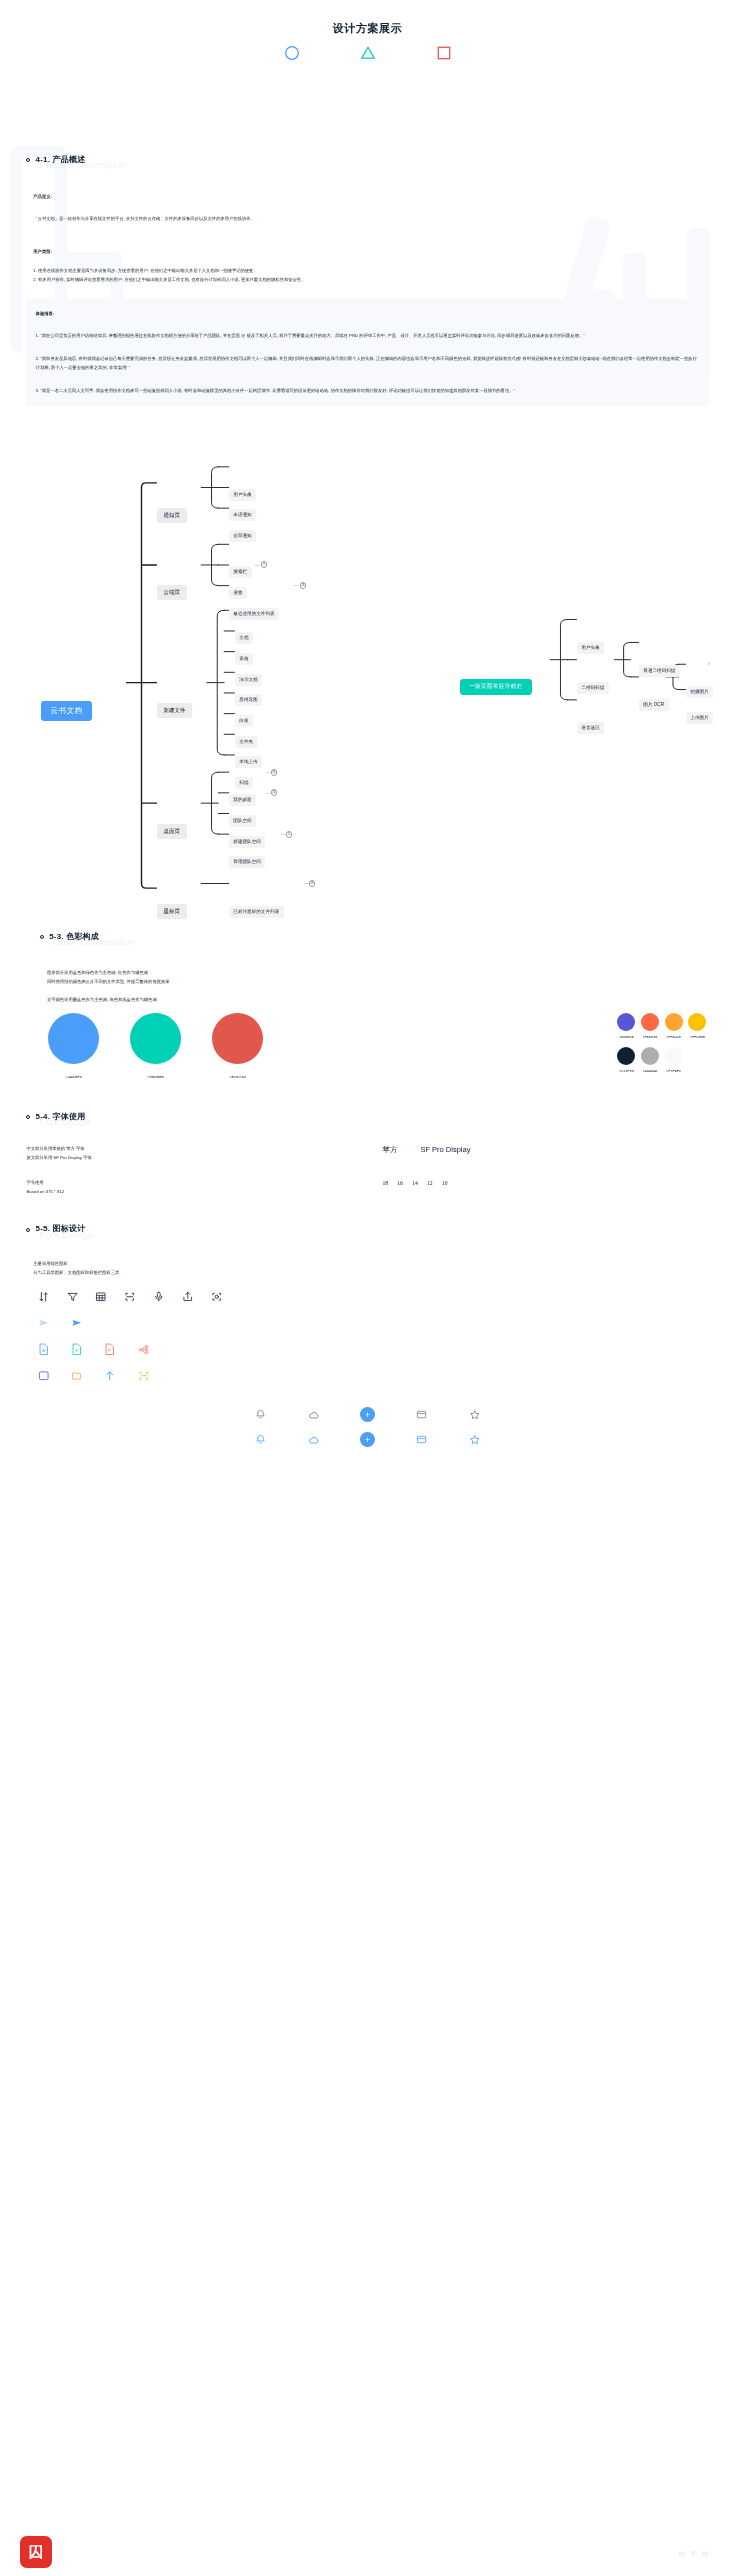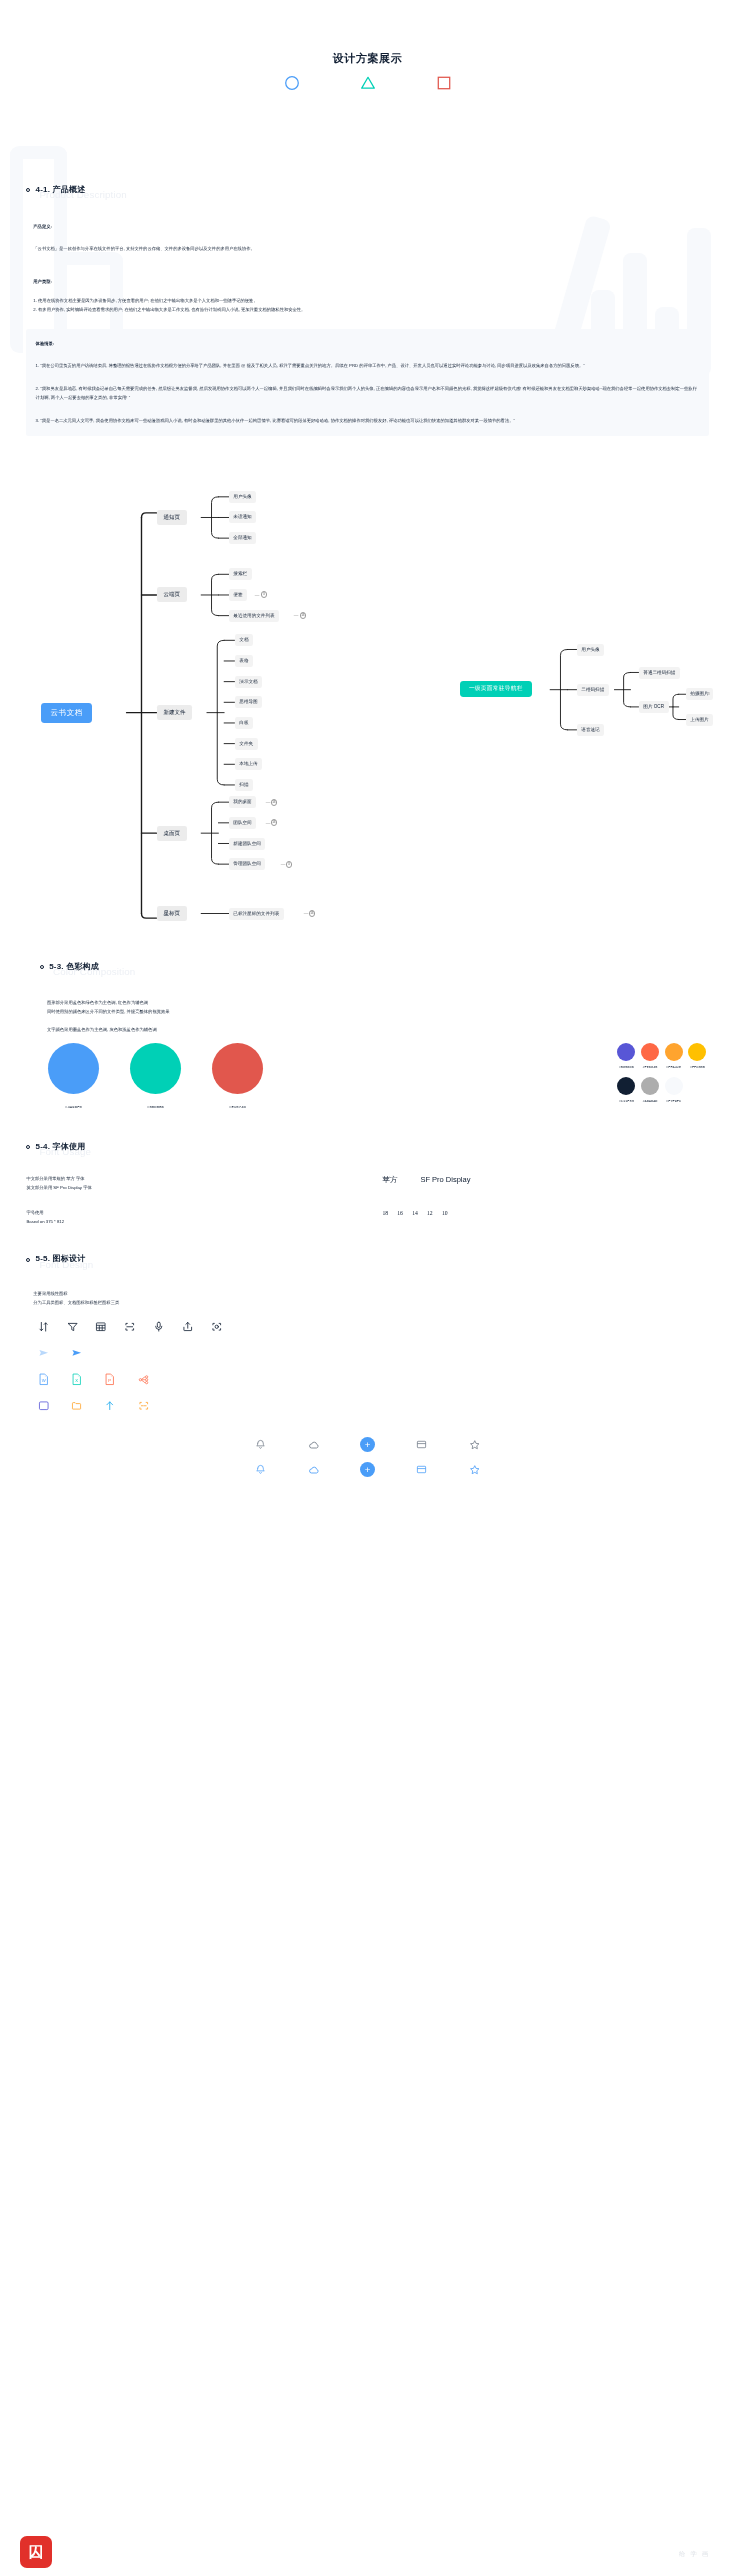--- a/index.html
+++ b/index.html
@@ -17,41 +17,41 @@
   
   .bg-deco{position:absolute;left:0;top:146px;width:735px;height:264px;overflow:hidden;pointer-events:none;}
   .deco-h{position:absolute;left:10.3px;top:0px;}
   .deco-h .s1{position:absolute;left:0;top:0;width:57px;height:207px;border:13.8px solid #f7f9fc;border-radius:9.2px;border-bottom:none;}
   .deco-h .s2{position:absolute;left:44px;top:106px;width:69px;height:138px;border:13.8px solid #f7f9fc;border-radius:9.2px;border-bottom:none;}
   .deco-bars{position:absolute;right:24px;top:69px;height:161px;display:flex;align-items:flex-end;gap:8px;}
   .deco-bars i{display:block;background:#f7f9fc;border-radius:8px;}
   .deco-slash{position:absolute;right:144px;top:69px;width:25px;height:155px;background:#f7f9fc;border-radius:8px;transform:rotate(16deg);}
 
   
-  .page-head{position:relative;padding-top:51px;text-align:center;}
+  .page-head{position:relative;padding-top:21px;text-align:center;}
   .page-title{font-size:11px;font-weight:700;letter-spacing:0.6px;color:#111f33;}
   .shape-row{margin-top:9.2px;display:flex;justify-content:center;align-items:center;gap:60px;}
   .shape-row svg{display:block;}
 
   
   .section{position:relative;padding:0 26.4px;}
   .sec-head{position:relative;height:26.4px;margin-bottom:2.3px;}
   .sec-bullet{position:absolute;left:0;top:5.2px;width:4px;height:4px;border:0.8px solid #111f33;border-radius:50%;}
   .sec-zh{position:absolute;left:9.2px;top:1.1px;font-size:8px;font-weight:700;color:#111f33;letter-spacing:0.2px;z-index:2;}
   .sec-en{position:absolute;left:13px;top:6.3px;font-size:9.8px;font-weight:400;color:#edf0f5;letter-spacing:0.1px;z-index:1;white-space:nowrap;}
 
   .body-txt{font-size:4.3px;line-height:2.1;color:#111f33;}
   .body-txt.bold{font-weight:700;}
   .blk{padding:0 6.9px;}
 
   .tint-box{background:#f7f9fc;border-radius:2.3px;padding:10.3px 9.2px 11.5px 9.2px;}
 
   
   .mindmap{position:relative;width:683px;height:477px;margin:4.6px 0 0 2.3px;}
-  .mm-node{position:absolute;display:flex;align-items:center;height:11.5px;padding:0 4.6px;border-radius:2.3px;font-size:4.6px;white-space:nowrap;}
+  .mm-node{position:absolute;display:flex;align-items:center;height:11.5px;padding:0 4.6px;border-radius:2.3px;font-size:4.6px;white-space:nowrap;margin-top:28px;}
   .mm-lv1{background:#4a9df8;color:#fff;font-size:7.5px;font-weight:500;height:19.5px;padding:0 9.2px;border-radius:3.4px;letter-spacing:0.6px;}
   .mm-lv1.green{background:#00d0b6;font-size:5.7px;height:16px;letter-spacing:0.3px;}
   .mm-lv2{background:#ececec;font-weight:500;font-size:5.5px;height:15px;padding:0 6.9px;}
   .mm-lv3{background:#f3f3f3;font-size:4.6px;}
   .mm-lv4{background:#f3f3f3;font-size:4.6px;}
   .mm-badge{position:absolute;width:6.3px;height:6.3px;border:0.5px solid #9b9b9b;border-radius:50%;font-size:3px;display:flex;align-items:center;justify-content:center;color:#555;background:#fff;}
   .mm-dash{position:absolute;color:#9b9b9b;font-size:4.6px;line-height:1;}
   .mm-svg{position:absolute;left:0;top:0;}
 
   

